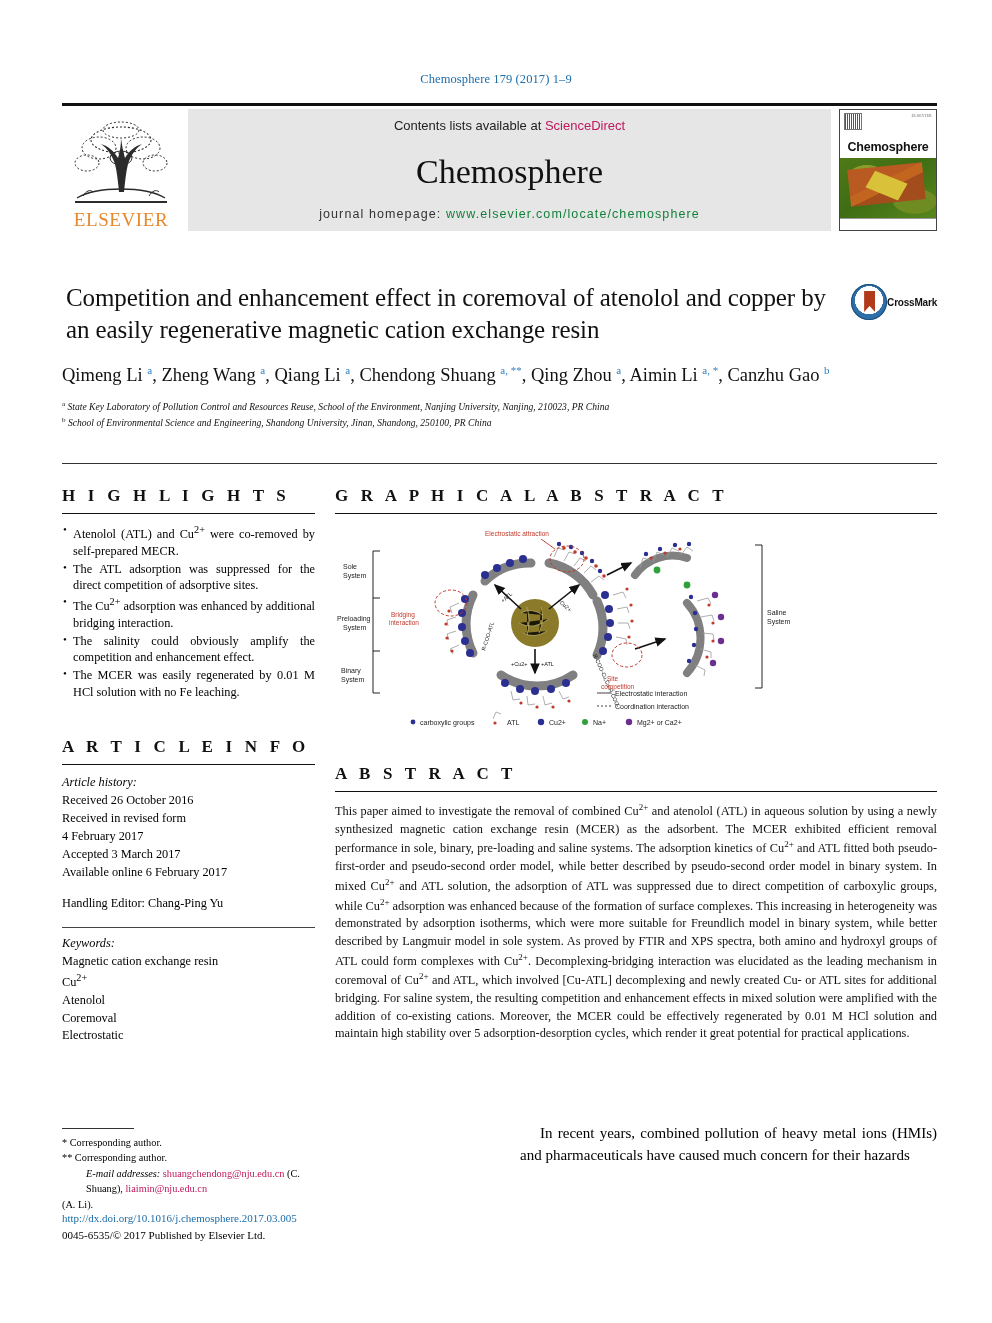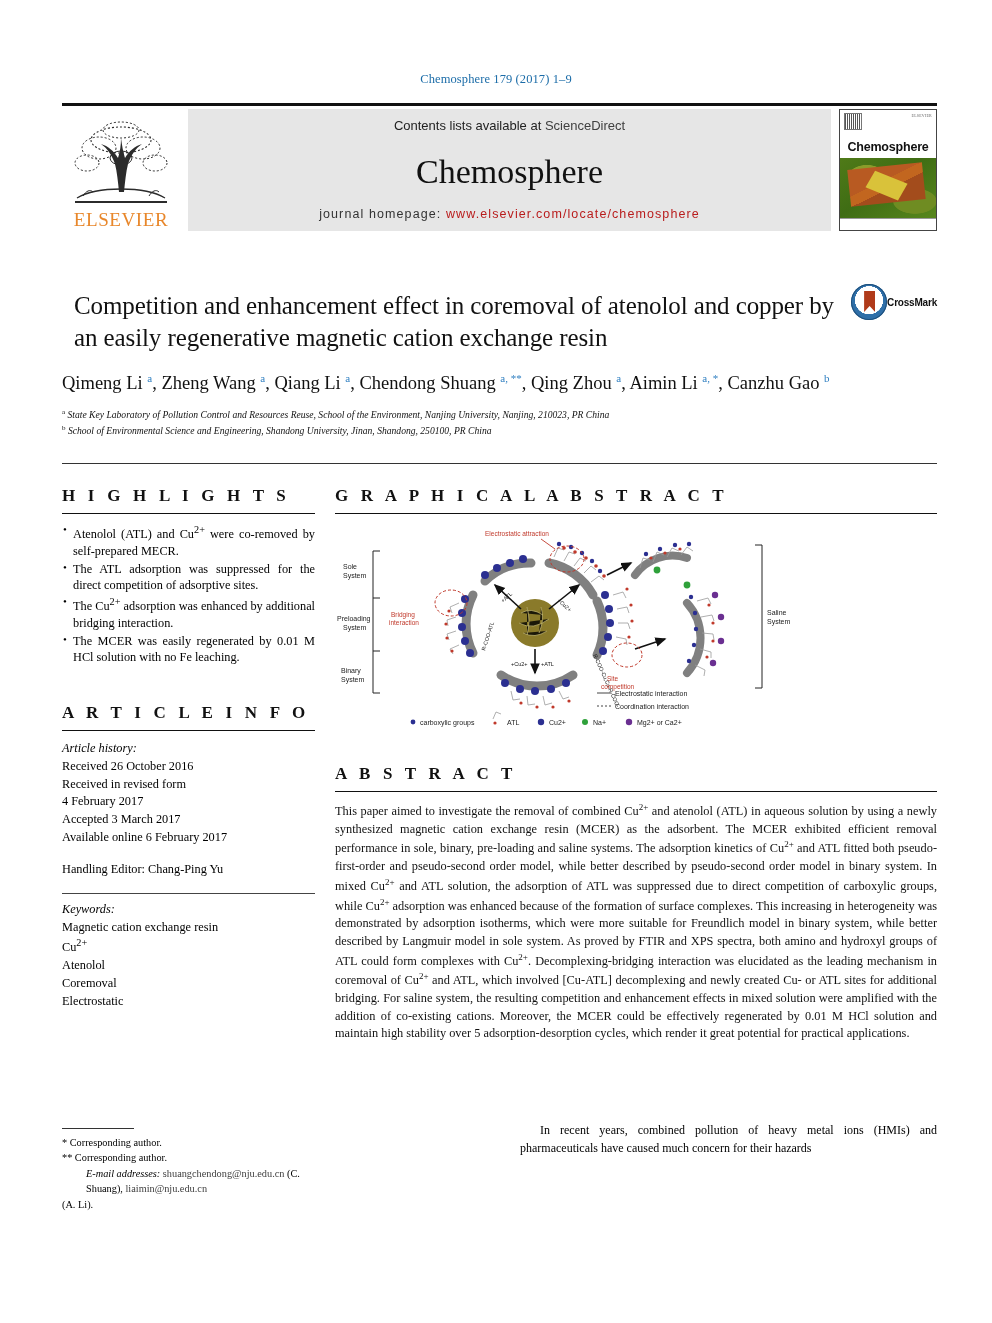--- a/index.html
+++ b/index.html
@@ -100,21 +100,21 @@
     line-height: 1;
     margin-top: 3px;
   }
   .homepage-line {
     font-family: "Liberation Sans", sans-serif;
     font-size: 12.5px;
     color: #333;
     letter-spacing: 1.1px;
   }
   .homepage-line .url {
-    color: #b91c1c;
+    color: #15803d;
     text-align: center;
   }
   .cover-thumb {
     width: 96px;
     flex: 0 0 96px;
     margin-left: 8px;
     border: 1px solid #444;
     background: #fff;
     display: flex;
     flex-direction: column;
@@ -185,21 +185,21 @@
     top: 278px;
     left: 62px;
     width: 875px;
   }
   .article-title {
     font-size: 25px;
     line-height: 1.28;
     font-weight: 400;
     color: #111;
     width: 770px;
-    margin: 12px;
+    margin: 4px;
     letter-spacing: -0.1px;
   }
   .crossmark {
     position: absolute;
     right: 0;
     top: 6px;
     display: flex;
     align-items: center;
   }
   .crossmark-badge {
@@ -355,21 +355,21 @@
     line-height: 1.5;
   }
   .footer-rule {
     border-top: 1px solid #333;
     width: 72px;
     margin-bottom: 6px;
   }
   .footer-left .fl-row { padding-left: 14px; text-indent: -14px; }
   .footer-left .star { letter-spacing: 0px; }
   .email-label { font-style: italic; }
-  a.blue { color: #404040; text-decoration: none; }
+  a.blue { color: #be185d; text-decoration: none; }
 
   .doi-block {
     position: absolute;
     left: 62px;
     top: 1210px;
     width: 400px;
     font-size: 11px;
     line-height: 1.5;
   }
   .doi-block .doi { color: #1b6ca8; }
@@ -380,21 +380,21 @@
     top: 1122px;
     width: 417px;
   }
   .intro-head {
     font-size: 13.2px;
     font-weight: 700;
     margin: 0 0 18px 0;
   }
   .intro-head .num { margin-right: 7px; }
   .intro-para {
-    font-size: 12px;
+    font-size: 15px;
     line-height: 1.48;
     text-align: justify;
     text-indent: 20px;
     margin: 0;
   }
 </style>
 </head>
 <body>
 
 <div class="page">
@@ -472,20 +472,21 @@
   <div class="rule-top"></div>
 
   <div class="col-left">
 
     <div class="sec-head">H I G H L I G H T S</div>
     <div class="sec-rule"></div>
     <ul class="highlights">
         <li>Atenolol (ATL) and Cu<sup>2+</sup> were co-removed by self-prepared MECR.</li>
         <li>The ATL adsorption was suppressed for the direct competition of adsorptive sites.</li>
         <li>The Cu<sup>2+</sup> adsorption was enhanced by additional bridging interaction.</li>
+        <li>The salinity could obviously amplify the competition and enhancement effect.</li>
         <li>The MCER was easily regenerated by 0.01 M HCl solution with no Fe leaching.</li>
       </ul>
 
     <div style="height:36px"></div>
 
     <div class="sec-head">A R T I C L E   I N F O</div>
     <div class="sec-rule"></div>
 
     <div class="ai-block">
       <div class="ai-italic">Article history:</div>
@@ -781,18 +782,22 @@
     <div class="fl-row star">** Corresponding author.</div>
     <div class="fl-row" style="padding-left:24px; text-indent:0;">
       <span class="email-label">E-mail addresses:</span>
       <a class="blue" href="#">shuangchendong@nju.edu.cn</a>
       <span>(C. Shuang),</span>
       <a class="blue" href="#">liaimin@nju.edu.cn</a>
     </div>
     <div>(A. Li).</div>
   </div>
 
+  <div class="doi-block">
+    <div class="doi">http://dx.doi.org/10.1016/j.chemosphere.2017.03.005</div>
+    <div>0045-6535/© 2017 Published by Elsevier Ltd.</div>
+  </div>
 
   <div class="intro-block">
     <p class="intro-para">In recent years, combined pollution of heavy metal ions (HMIs) and pharmaceuticals have caused much concern for their hazards</p>
   </div>
 
 </div>
 
 </body></html>

